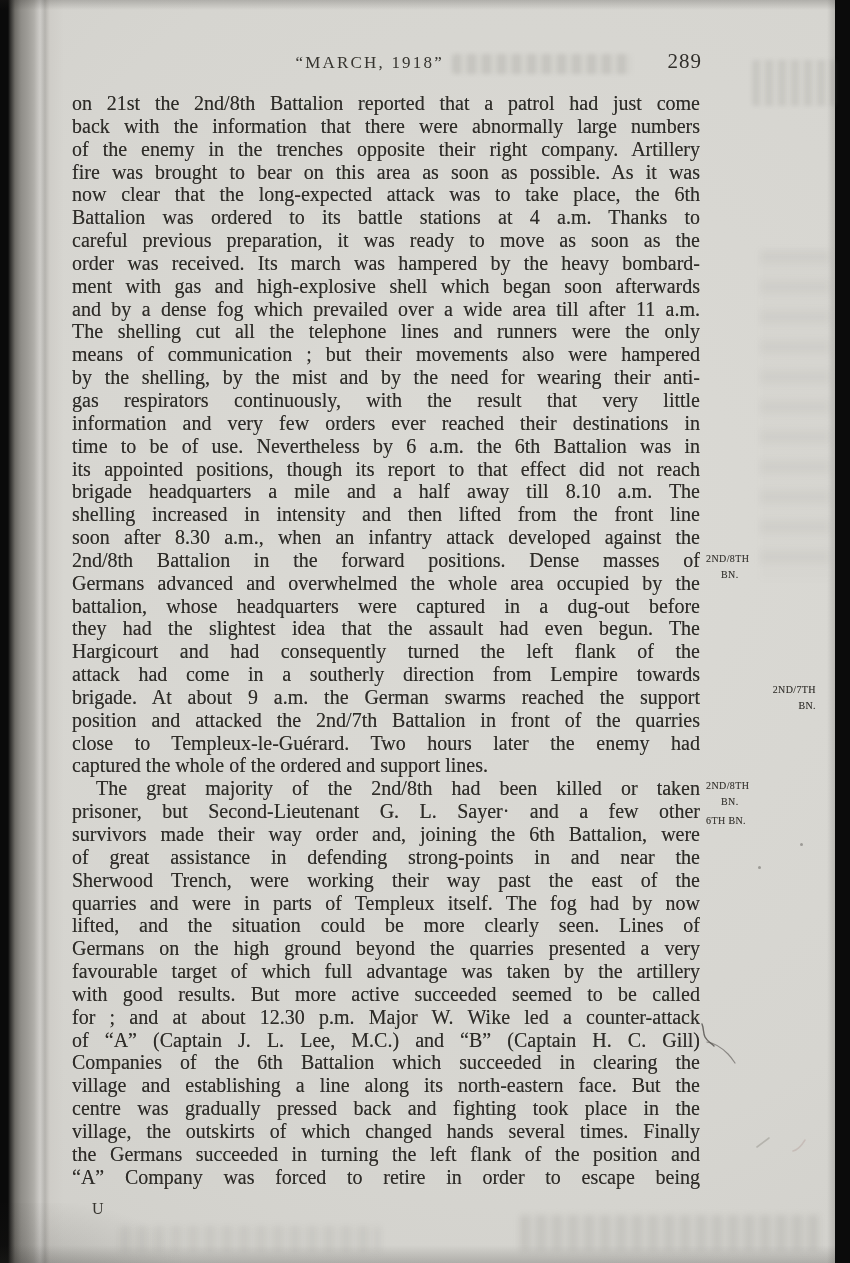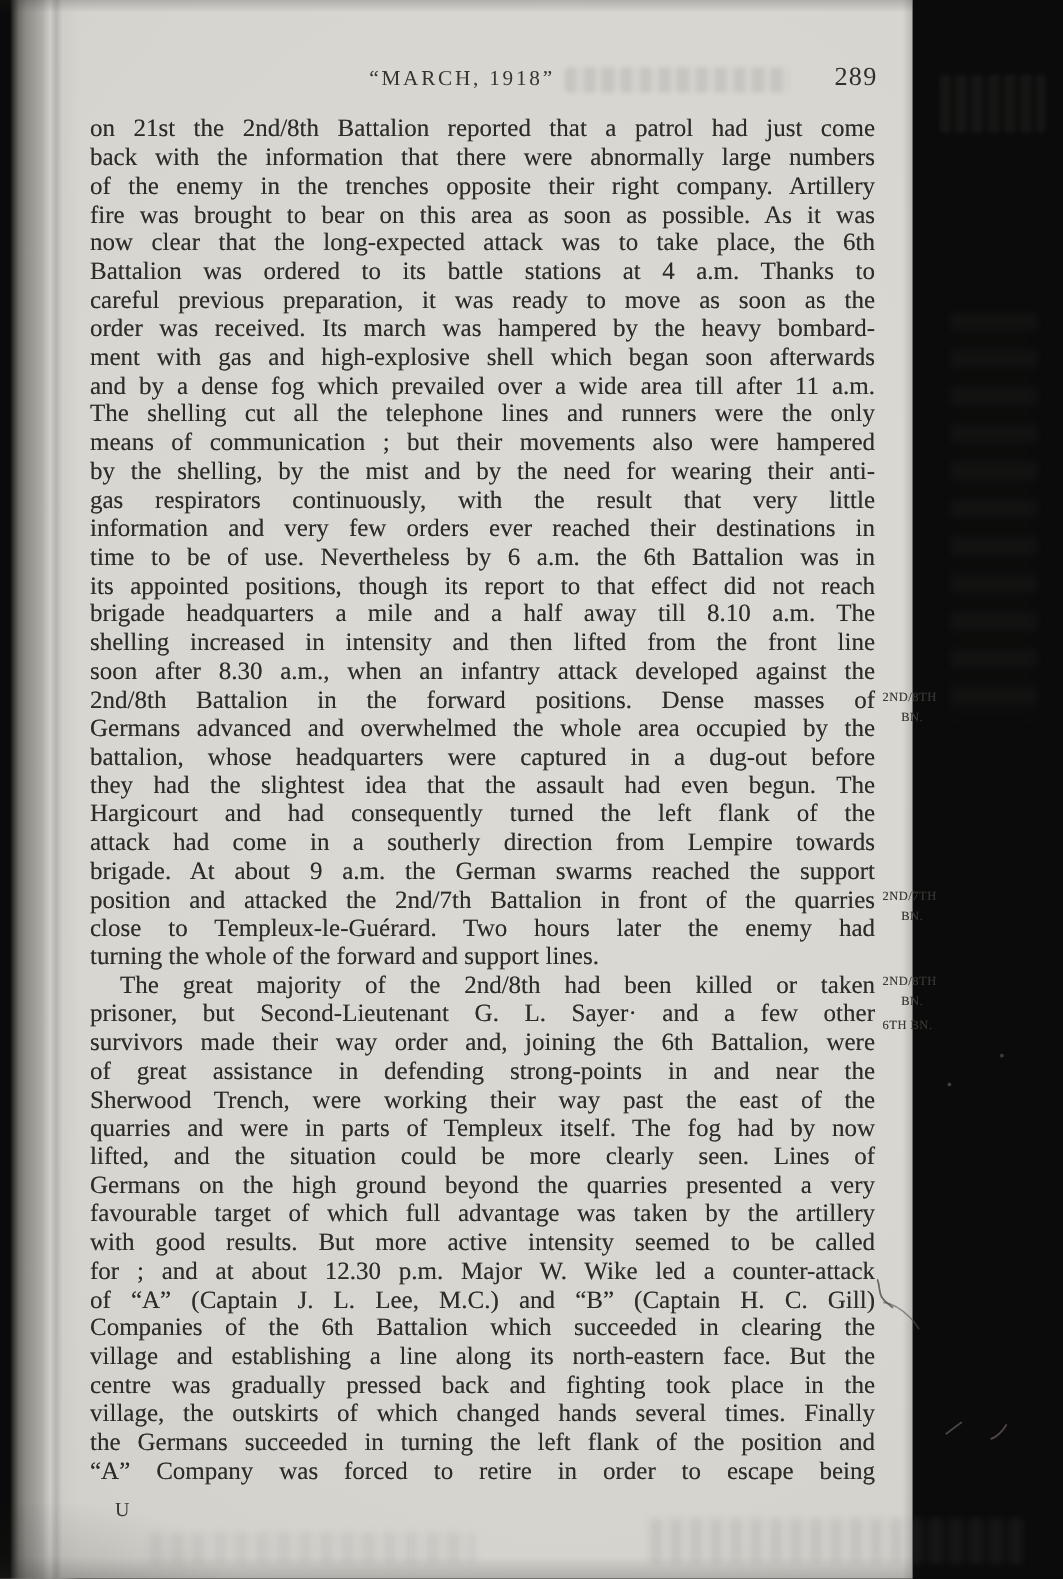--- a/index.html
+++ b/index.html
@@ -1,21 +1,21 @@
 <!DOCTYPE html>
 <html><head>
 <meta charset="utf-8">
 <style>
   html,body{margin:0;padding:0;}
   body{
     width:850px;height:1263px;overflow:hidden;background:#0b0b0b;
     font-family:"Liberation Serif","DejaVu Serif",serif;
   }
   .scan{
-    position:relative;width:730px;height:1263px;
+    position:relative;width:835px;height:1263px;
     background:
       radial-gradient(130% 95% at 62% 42%, #dbdad5 0%, #d6d5d0 52%, #cbcac5 100%);
     -webkit-font-smoothing:antialiased;
   }
   
   .gutter{
     position:absolute;left:0;top:0;bottom:0;width:64px;
     background:linear-gradient(90deg,
       #0a0a0a 0px,#0a0a0a 8px,#2e2d2b 10px,#6f6d68 15px,
       #8f8d88 21px,#9f9d98 28px,#b3b1ac 35px,#c3c1bc 41px,
@@ -125,47 +125,47 @@
       <div class="line">soon after 8.30 a.m., when an infantry attack developed against the</div>
       <div class="line">2nd/8th Battalion in the forward positions. Dense masses of</div>
       <div class="line">Germans advanced and overwhelmed the whole area occupied by the</div>
       <div class="line">battalion, whose headquarters were captured in a dug-out before</div>
       <div class="line">they had the slightest idea that the assault had even begun. The</div>
       <div class="line">Hargicourt and had consequently turned the left flank of the</div>
       <div class="line">attack had come in a southerly direction from Lempire towards</div>
       <div class="line">brigade. At about 9 a.m. the German swarms reached the support</div>
       <div class="line">position and attacked the 2nd/7th Battalion in front of the quarries</div>
       <div class="line">close to Templeux-le-Guérard. Two hours later the enemy had</div>
-      <div class="line end">turning the whole of the forward and support lines.</div>
+      <div class="line end">captured the whole of the ordered and support lines.</div>
       <div class="line indent">The great majority of the 2nd/8th had been killed or taken</div>
       <div class="line">prisoner, but Second-Lieutenant G. L. Sayer· and a few other</div>
       <div class="line">survivors made their way order and, joining the 6th Battalion, were</div>
       <div class="line">of great assistance in defending strong-points in and near the</div>
       <div class="line">Sherwood Trench, were working their way past the east of the</div>
       <div class="line">quarries and were in parts of Templeux itself. The fog had by now</div>
       <div class="line">lifted, and the situation could be more clearly seen. Lines of</div>
       <div class="line">Germans on the high ground beyond the quarries presented a very</div>
       <div class="line">favourable target of which full advantage was taken by the artillery</div>
-      <div class="line">with good results. But more active intensity seemed to be called</div>
+      <div class="line">with good results. But more active succeeded seemed to be called</div>
       <div class="line">for ; and at about 12.30 p.m. Major W. Wike led a counter-attack</div>
       <div class="line">of “A” (Captain J. L. Lee, M.C.) and “B” (Captain H. C. Gill)</div>
       <div class="line">Companies of the 6th Battalion which succeeded in clearing the</div>
       <div class="line">village and establishing a line along its north-eastern face. But the</div>
       <div class="line">centre was gradually pressed back and fighting took place in the</div>
       <div class="line">village, the outskirts of which changed hands several times. Finally</div>
       <div class="line">the Germans succeeded in turning the left flank of the position and</div>
       <div class="line">“A” Company was forced to retire in order to escape being</div>
     </div>
 
   <div id="margin-notes">
       <div class="margin-note" style="top: 551px;">
         <div class="mn-line">2ND/8TH</div>
         <div class="mn-line mn-cont">BN.</div>
       </div>
-      <div class="margin-note" style="top: 710px;">
+      <div class="margin-note" style="top: 682px; text-align: right;">
         <div class="mn-line">2ND/7TH</div>
         <div class="mn-line mn-cont">BN.</div>
       </div>
       <div class="margin-note" style="top: 778px;">
         <div class="mn-line">2ND/8TH</div>
         <div class="mn-line mn-cont">BN.</div>
       </div>
       <div class="margin-note" style="top: 797px; margin-top: 16px;">
         <div class="mn-line">6TH BN.</div>
       </div>

